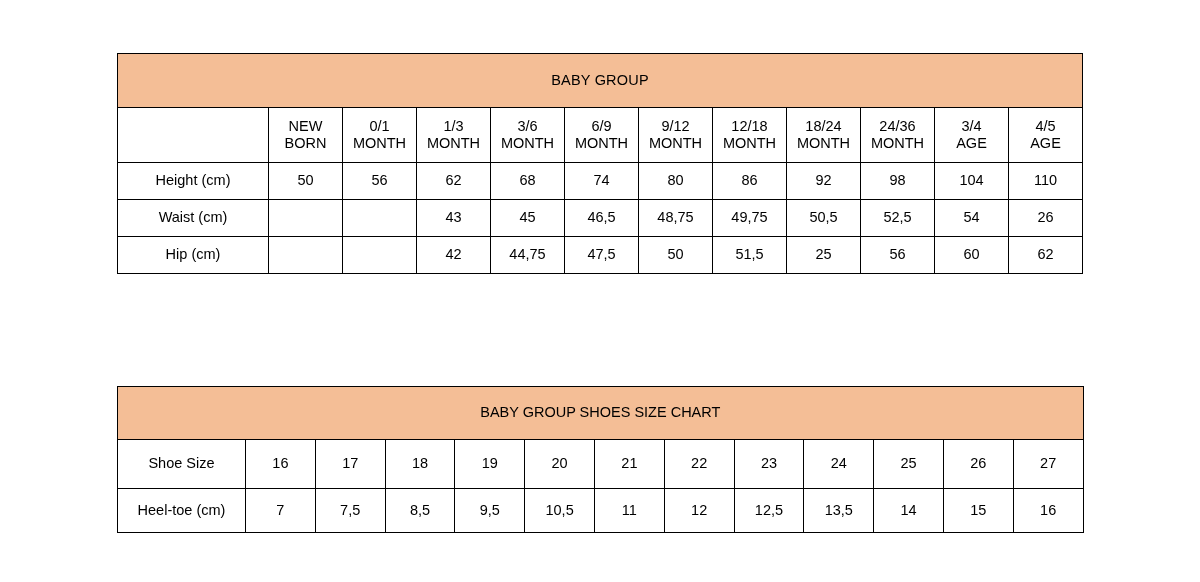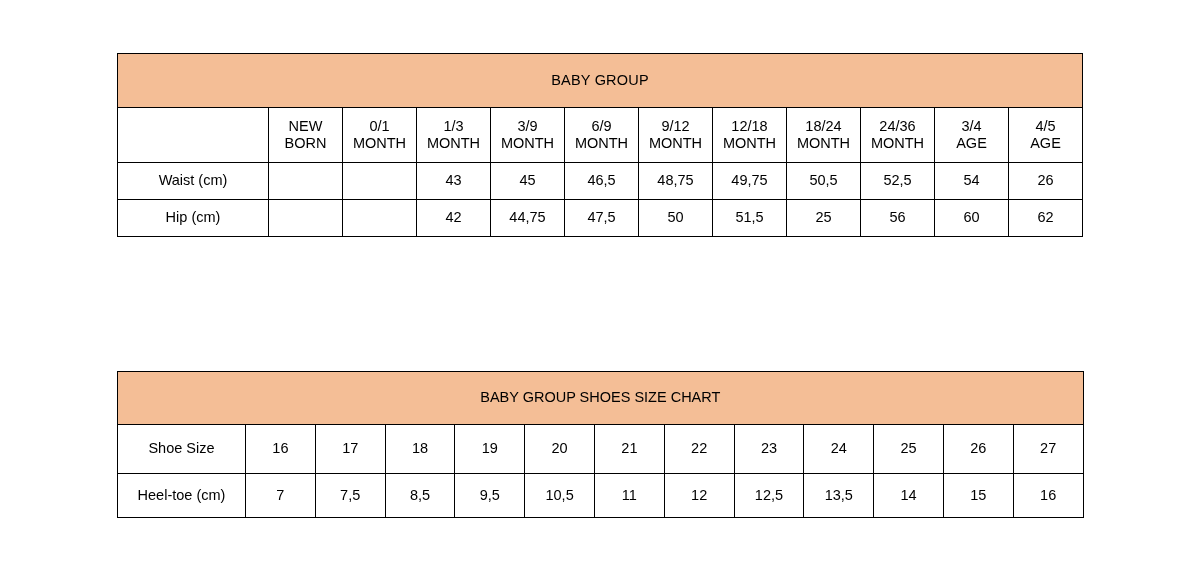--- a/index.html
+++ b/index.html
@@ -25,21 +25,21 @@
   .table-block {
     position: absolute;
   }
   #baby-group-block {
     left: 117px;
     top: 53px;
     width: 966px;
   }
   #shoes-block {
     left: 117px;
-    top: 371px;
+    top: 386px;
     width: 966px;
   }
 
   table.size-table {
     border-collapse: collapse;
     table-layout: fixed;
     width: 100%;
     border: 1.5px solid #000000;
   }
   table.size-table td,
@@ -136,38 +136,52 @@
           <td class="title-cell" colspan="12">BABY GROUP</td>
         </tr>
         <tr class="hdr-row">
           <td class="two-line"></td>
           <td class="two-line">NEW
 BORN</td>
           <td class="two-line">0/1
 MONTH</td>
           <td class="two-line">1/3
 MONTH</td>
-          <td class="two-line">3/9
+          <td class="two-line">3/6
 MONTH</td>
           <td class="two-line">6/9
 MONTH</td>
           <td class="two-line">9/12
 MONTH</td>
           <td class="two-line">12/18
 MONTH</td>
           <td class="two-line">18/24
 MONTH</td>
           <td class="two-line">24/36
 MONTH</td>
           <td class="two-line">3/4
 AGE</td>
           <td class="two-line">4/5
 AGE</td>
         </tr>
 
+        <tr class="data-row">
+          <td class="row-label">Height (cm)</td>
+          <td>50</td>
+          <td>56</td>
+          <td>62</td>
+          <td>68</td>
+          <td>74</td>
+          <td>80</td>
+          <td>86</td>
+          <td>92</td>
+          <td>98</td>
+          <td>104</td>
+          <td>110</td>
+        </tr>
 
 
 
         <tr class="data-row">
           <td class="row-label">Waist (cm)</td>
           <td></td>
           <td></td>
           <td>43</td>
           <td>45</td>
           <td>46,5</td>

